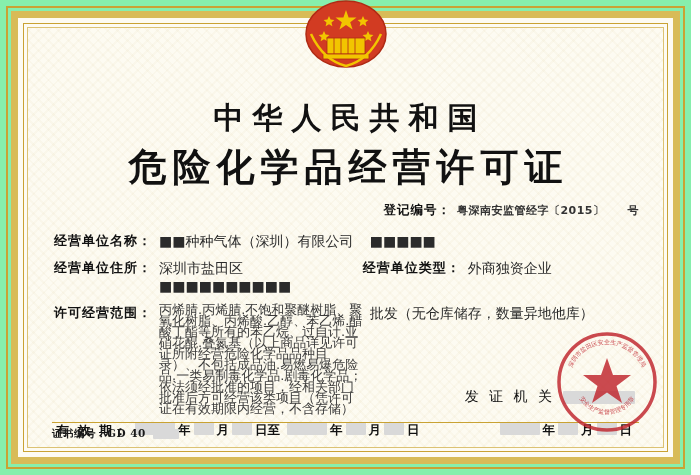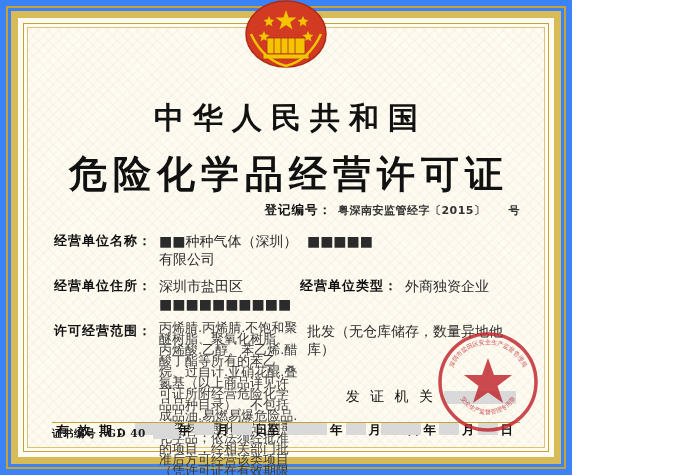--- a/index.html
+++ b/index.html
@@ -9,23 +9,23 @@
   body {
     width: 700px;
     height: 475px;
     overflow: hidden;
     font-family: "DejaVu Sans", sans-serif;
     background: #ffffff;
   }
 
   .certificate {
     position: relative;
-    width: 572px;
+    width: 691px;
     height: 475px;
-    background: #3b82f6;
+    background: #86efac;
     box-sizing: border-box;
   }
 
   
   .border-outer {
     position: absolute;
     left: 6px;
     top: 6px;
     right: 6px;
     bottom: 6px;
@@ -125,21 +125,20 @@
     top: 112px;
     left: 0;
     right: 0;
     text-align: center;
     font-family: "DejaVu Serif", serif;
     font-size: 38px;
     font-weight: bold;
     letter-spacing: 6px;
     color: #111;
     text-indent: 6px;
-    margin-top: 7px;
   }
 
   .reg-row {
     position: absolute;
     top: 172px;
     right: 22px;
     display: flex;
     align-items: center;
     font-size: 12.5px;
     font-weight: bold;

